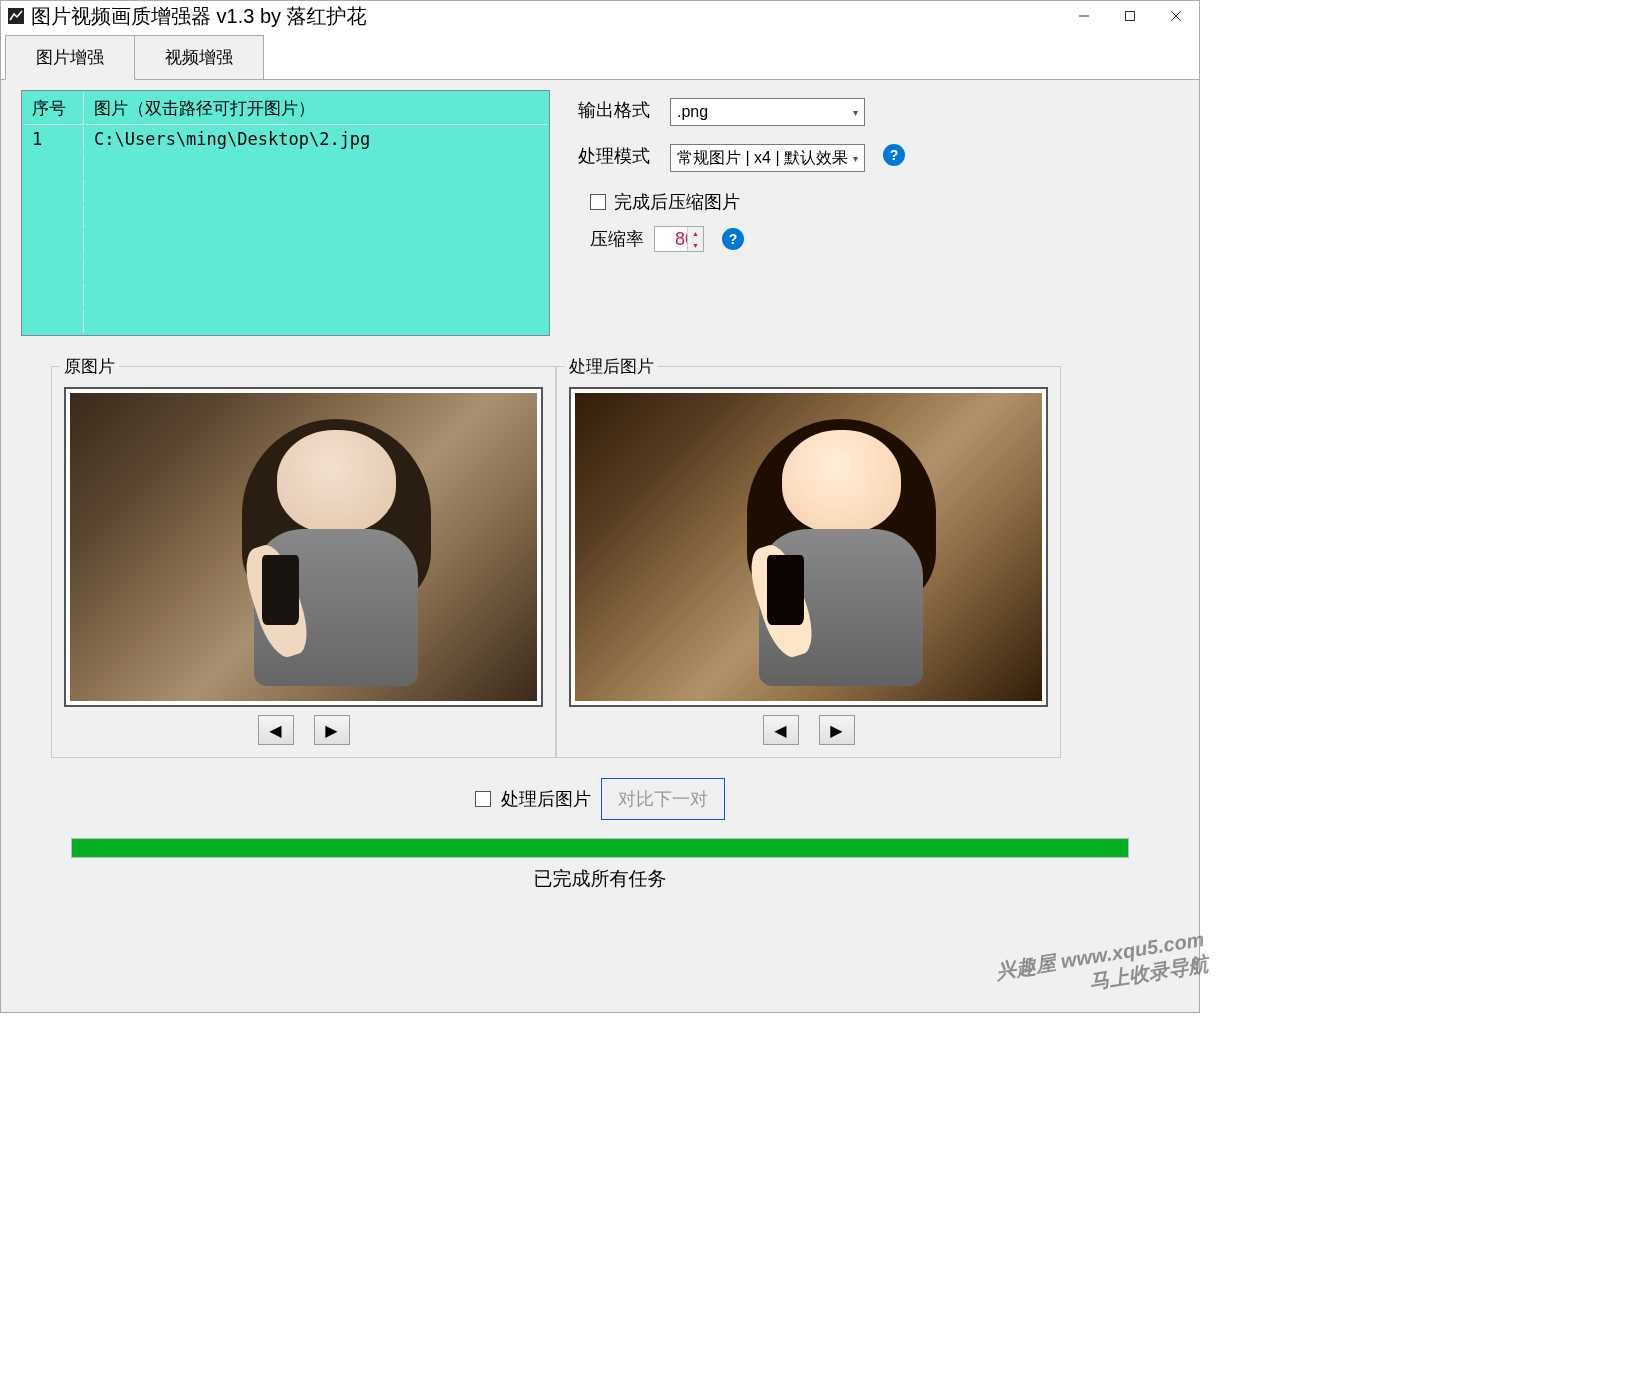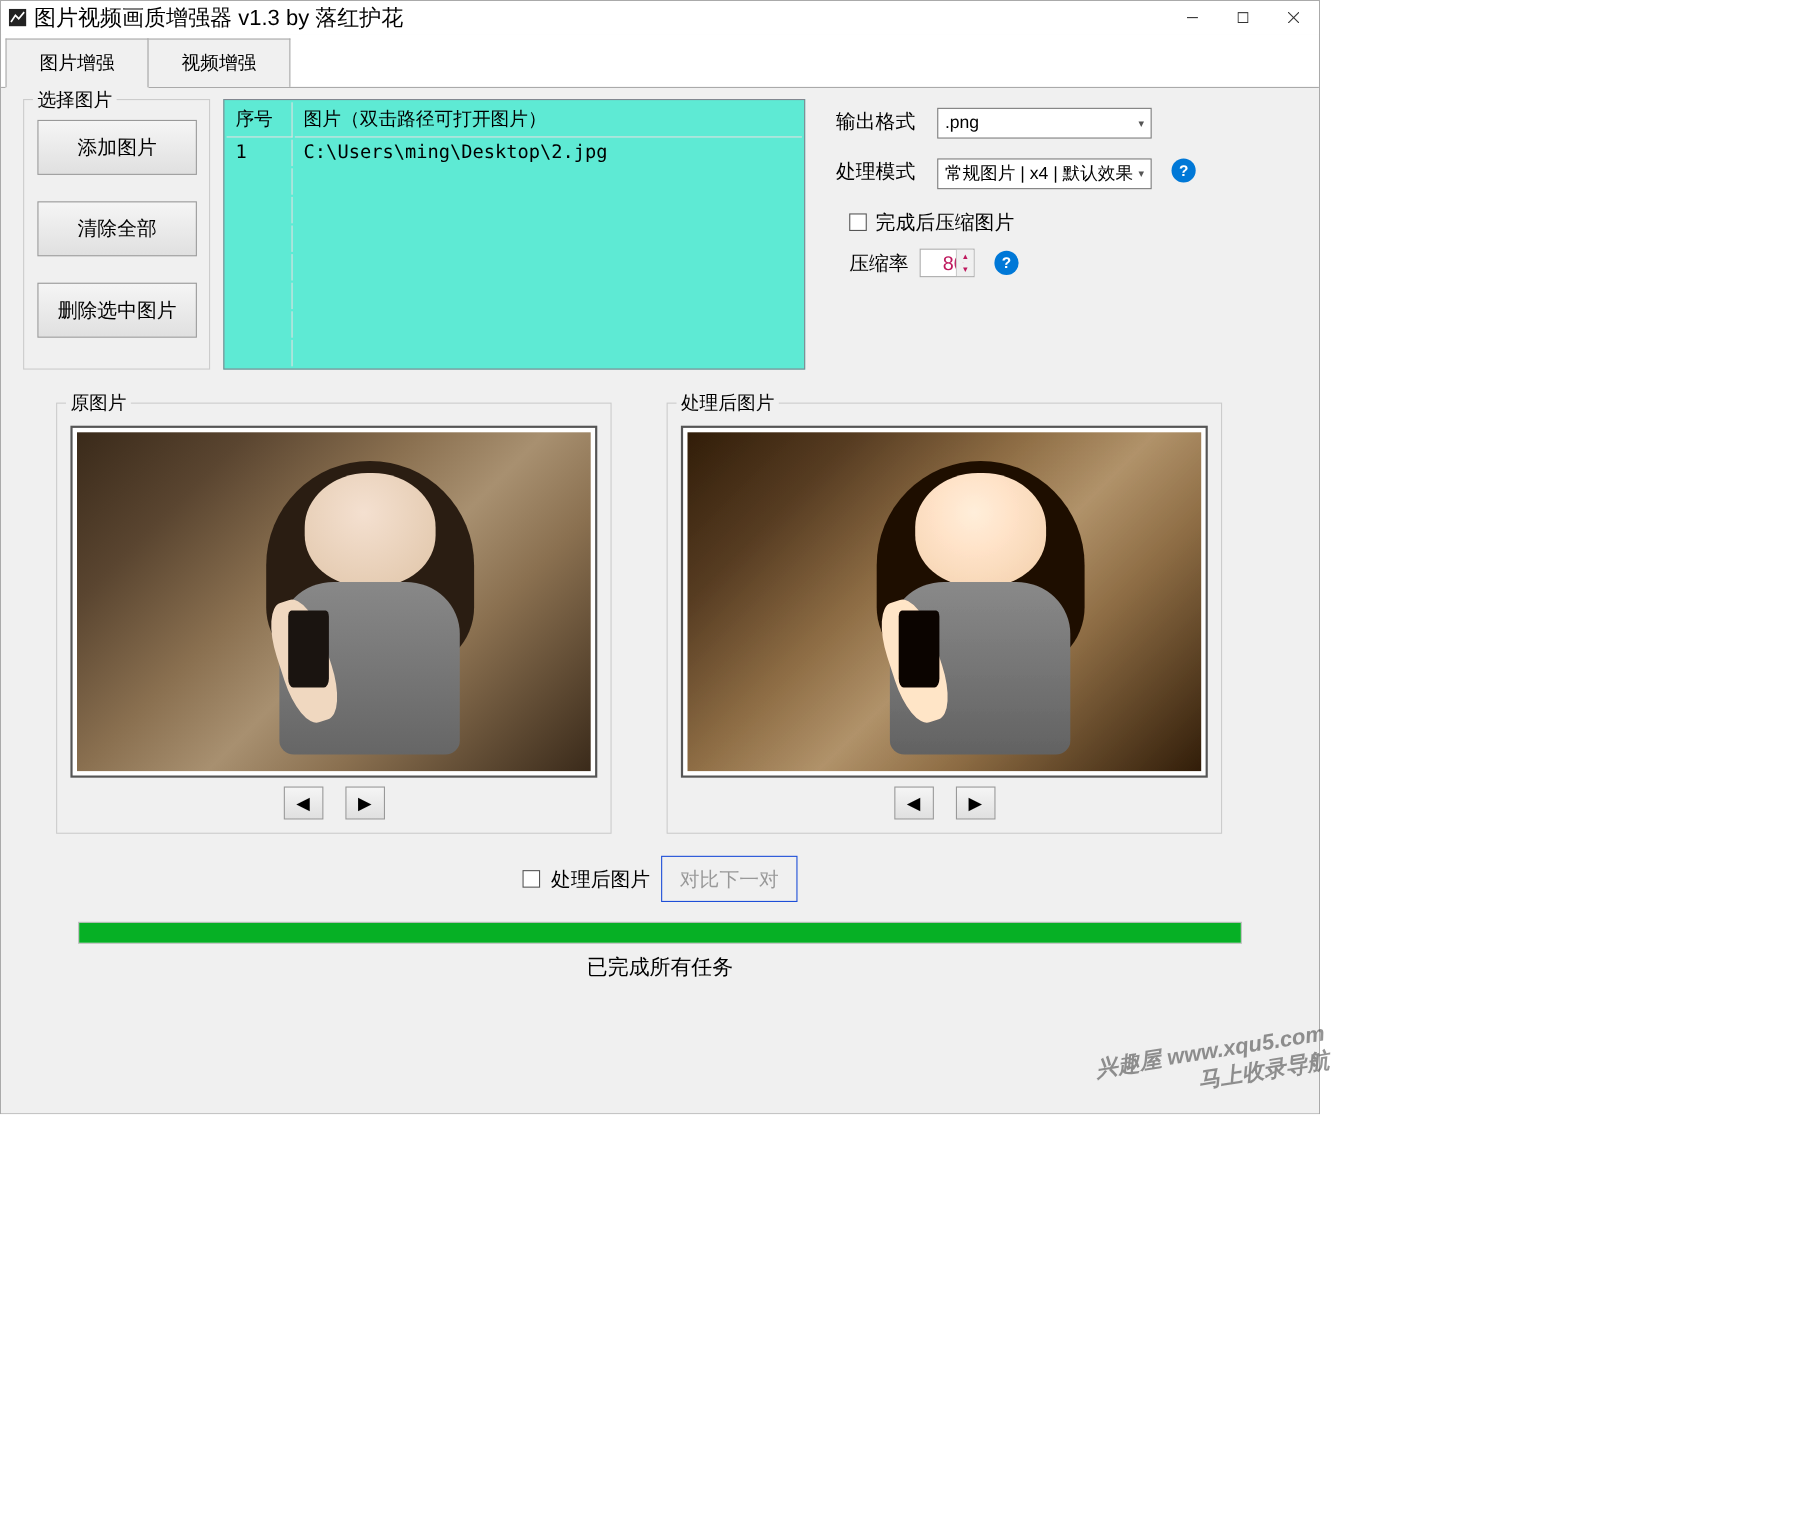--- a/index.html
+++ b/index.html
@@ -239,21 +239,20 @@
     }
     .action-btn {
       padding: 12px 20px;
       background: linear-gradient(#f5f5f5, #e0e0e0);
       border: 1px solid #999;
       font-size: 18px;
       cursor: pointer;
     }
     .preview-section {
       display: flex;
-      gap: 50px;
       margin-top: 30px;
       padding: 0 30px;
       text-align: center;
     }
     .preview-group {
       border: 1px solid #ccc;
       padding: 20px 12px 12px;
       position: relative;
       width: 505px;
     }
@@ -426,26 +425,20 @@
 
   <div class="content">
     <div class="tabs">
       <div class="tab active">图片增强</div>
       <div class="tab">视频增强</div>
     </div>
 
     <div class="main-area">
       <div class="top-section">
 
-        <div class="select-group">
-          <span class="group-label">选择图片</span>
-          <button class="btn">添加图片</button>
-          <button class="btn">清除全部</button>
-          <button class="btn">删除选中图片</button>
-        </div>
 
         <table class="file-table">
           <thead>
             <tr>
               <th class="col-seq">序号</th>
               <th class="col-path">图片（双击路径可打开图片）</th>
             </tr>
           </thead>
           <tbody>
             <tr>

